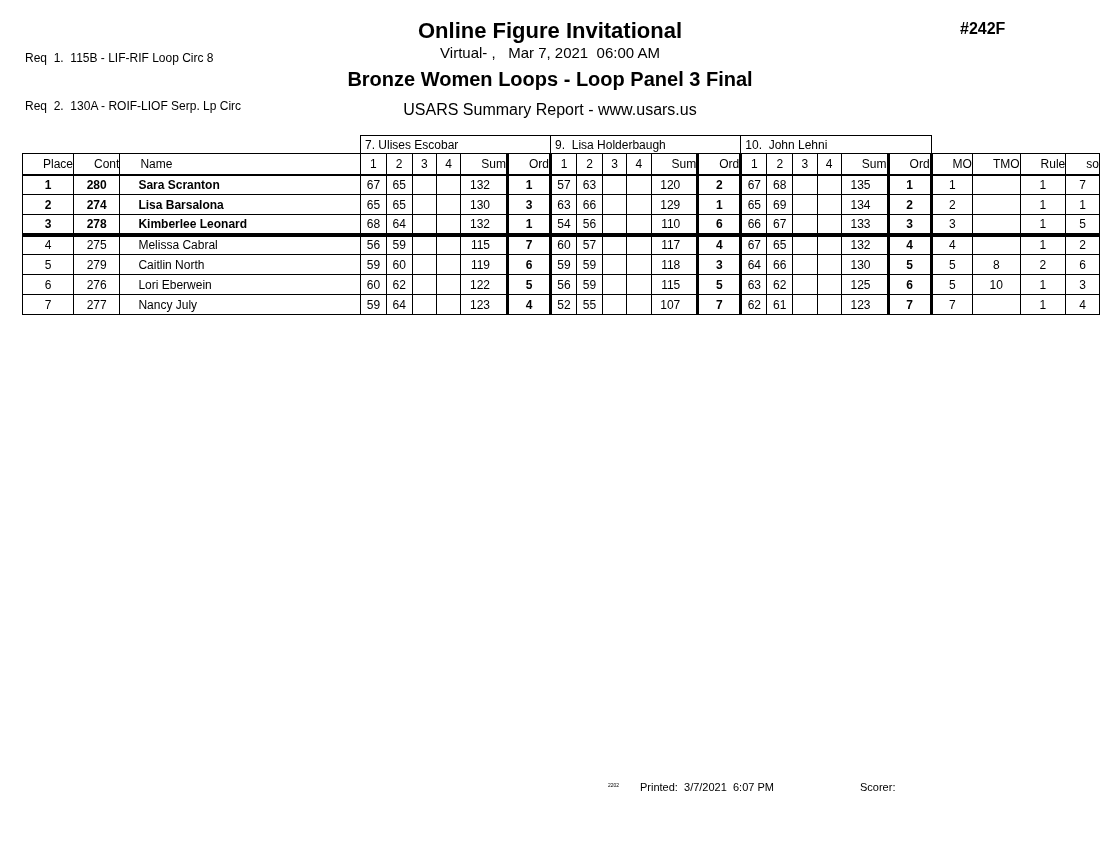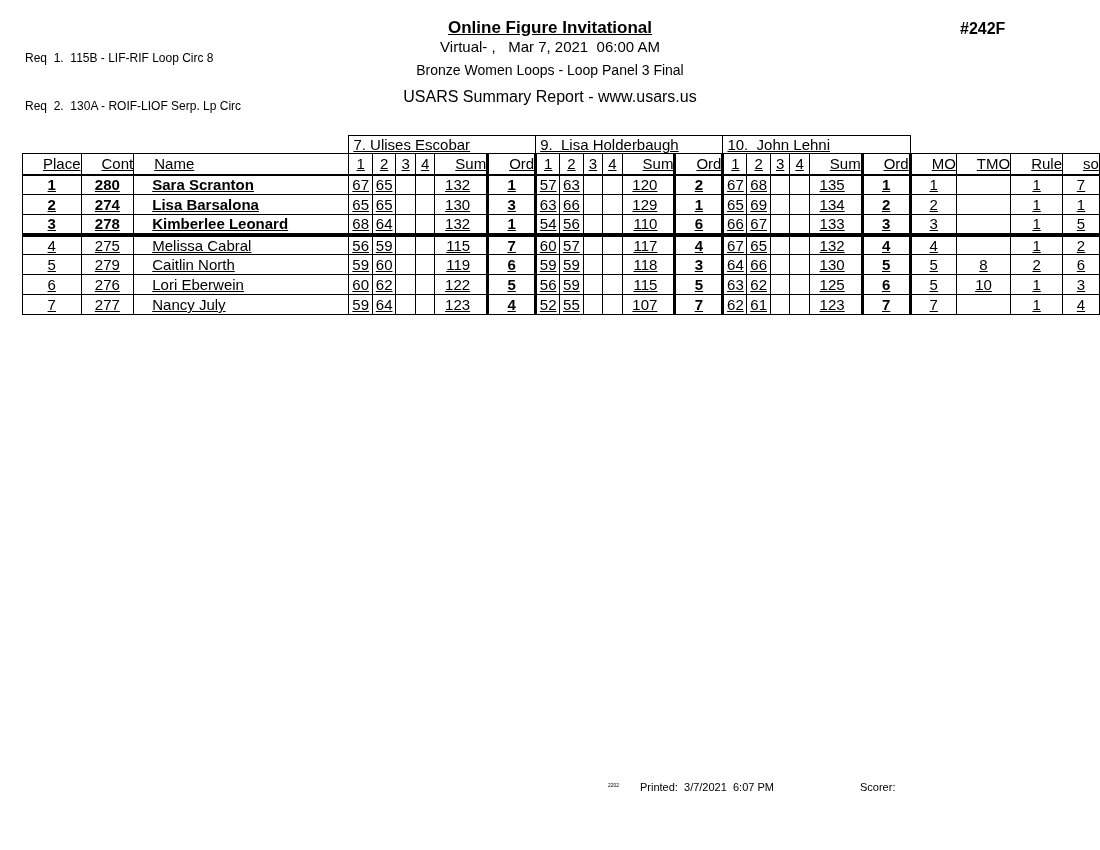--- a/index.html
+++ b/index.html
@@ -4,27 +4,27 @@
 <style>
   * { margin:0; padding:0; box-sizing:border-box; }
   html,body { background:#fff; }
   .page {
     position:relative; width:1100px; height:850px; background:#ffffff;
     font-family:"Liberation Sans", sans-serif; color:#000;
   }
   .req-block { position:absolute; left:25px; top:18px; font-size:12px; line-height:16px; white-space:pre; }
   .doc-number { position:absolute; left:960px; top:20px; font-size:16px; font-weight:bold; }
   .title-block { position:absolute; left:0; top:18px; width:1100px; text-align:center; }
-  .title-line1 { font-size:17px; font-weight:bold; white-space:pre;text-decoration:underline; }
+  .title-line1 { font-size:22px; font-weight:bold; white-space:pre; }
   .title-line2 { font-size:15px; margin-top:0; white-space:pre; }
-  .title-line3 { font-size:14px; font-weight:normal; margin-top:7px; white-space:pre; }
+  .title-line3 { font-size:20px; font-weight:bold; margin-top:7px; white-space:pre; }
   .title-line4 { font-size:16px; margin-top:10px; white-space:pre; }
 
   .table-wrap { position:absolute; left:22px; top:135px; }
-  table { border-collapse:collapse; table-layout:fixed; font-size:15px;text-decoration:underline; }
+  table { border-collapse:collapse; table-layout:fixed; font-size:12px; }
   td, th { overflow:hidden; white-space:pre; }
   tr.judge-row td.judge {
     border:1px solid #000; height:18px; text-align:left; padding-left:4px;
     font-weight:normal; vertical-align:middle;
   }
   tr.judge-row td.spacer { border:none; }
   tr.head-row th {
     border:1px solid #000; border-bottom:2px solid #000; height:21px;
     font-weight:normal; text-align:left; padding-left:20px; vertical-align:middle;
   }

